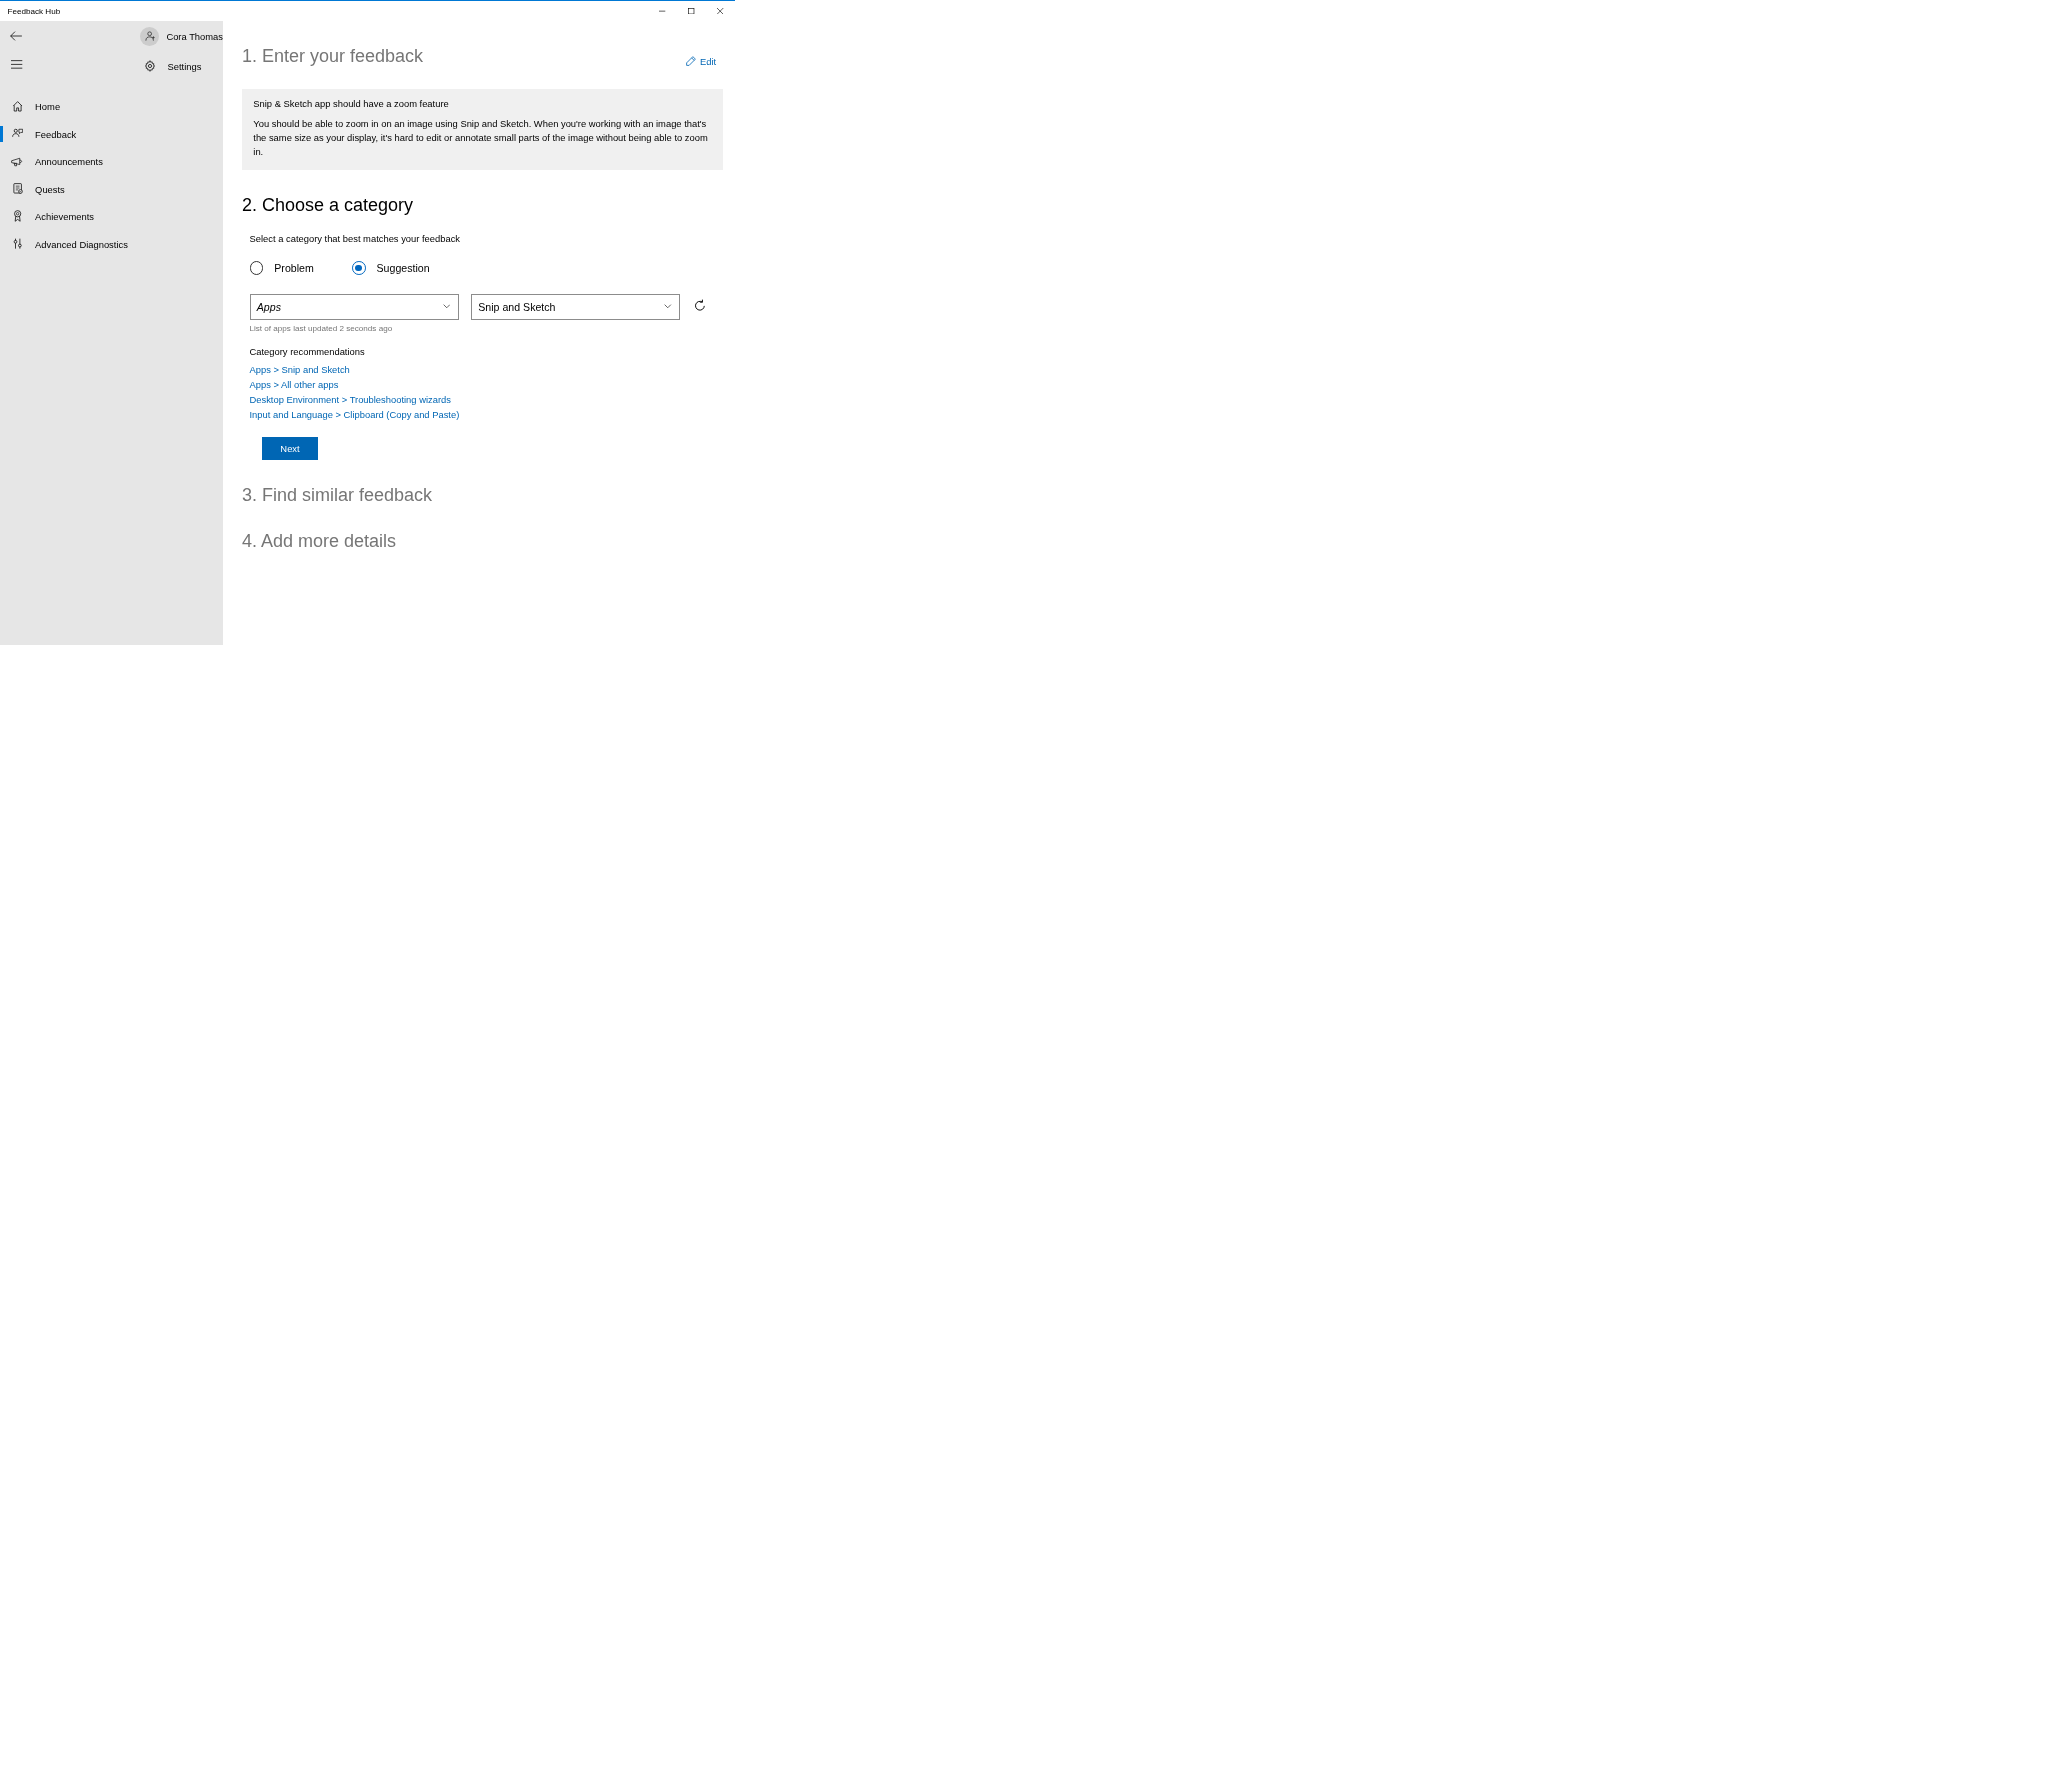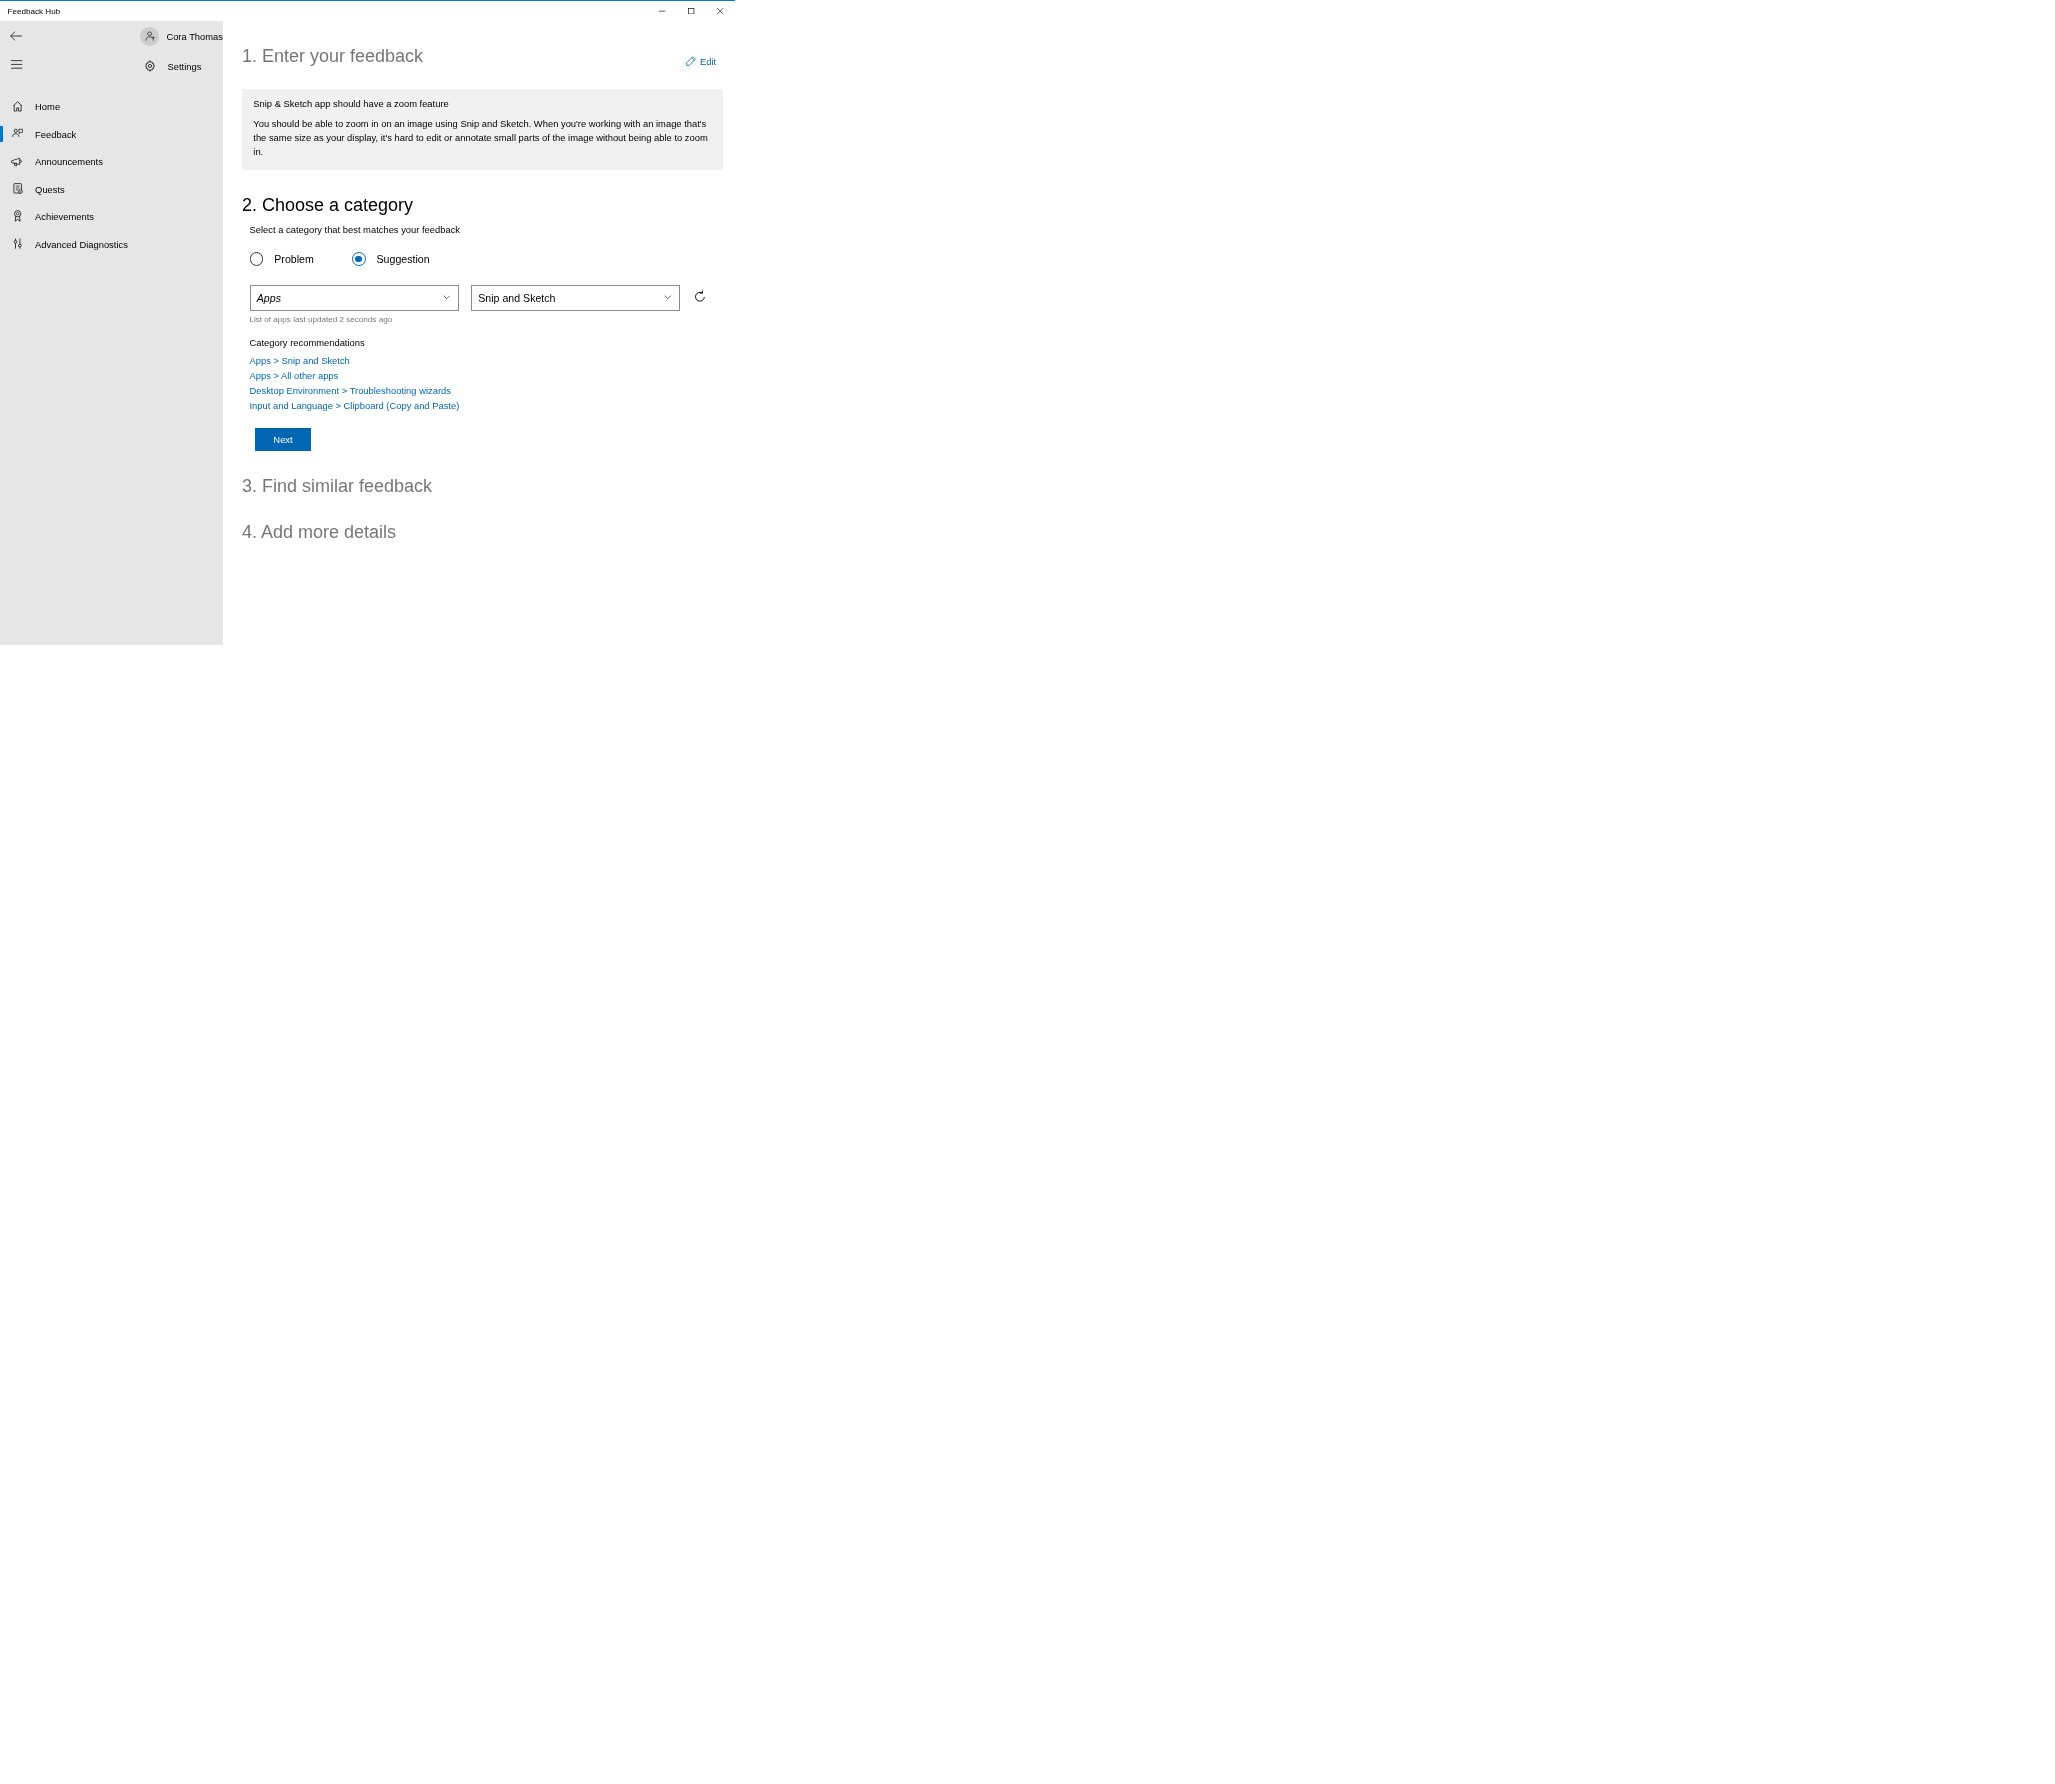--- a/index.html
+++ b/index.html
@@ -29,41 +29,41 @@
     .step-header-row:first-child { margin-top: 3.8px; }
     h1 { font-size: 18px; font-weight: 300; color: #767676; margin: 0; }
     h1.inactive { color: #767676; margin-top: 25px; }
     .edit-link { color: #0066b4; font-size: 9.4px; display: flex; align-items: center; gap: 3.8px; padding-right: 6.3px; }
 
     .feedback-box { background: #f0f0f0; padding: 8.8px 11.3px 11.3px 11.3px; margin-top: 22px; }
     .feedback-title { font-size: 9.4px; color: #000; }
     .feedback-desc { font-size: 9.4px; color: #000; margin-top: 8.8px; line-height: 1.45; }
 
     .step2 h1 { margin-top: 25px; color: #000; }
-    .step2-sub { font-size: 9.4px; margin-top: 8px; padding-left: 7.5px; }
+    .step2-sub { font-size: 9.4px; margin-top: 17px; padding-left: 7.5px; }
 
     .radio-row { display: flex; align-items: center; gap: 38px; padding-left: 7.5px; margin-top: 17.5px; }
     .radio-opt { display: flex; align-items: center; gap: 11px; }
     .radio-circle { width: 13.8px; height: 13.8px; border-radius: 50%; border: 1.3px solid #333; position: relative; }
     .radio-circle.checked { border-color: #0067c0; }
     .radio-circle.checked::after { content: ""; position: absolute; top: 2.5px; left: 2.5px; right: 2.5px; bottom: 2.5px; border-radius: 50%; background: #0067c0; }
     .radio-label { font-size: 10.6px; }
 
     .selects-row { display: flex; align-items: center; gap: 12.5px; padding-left: 7.5px; margin-top: 19px; }
     .select-box { border: 1.3px solid #8c8c8c; height: 26px; display: flex; align-items: center; justify-content: space-between; padding: 0 7.5px 0 6.3px; font-size: 10.6px; background: #fff; }
     .select-category { width: 209px; font-style: italic; }
     .select-sub { width: 209px; }
     .refresh { width: 15px; height: 15px; }
 
     .list-updated { font-size: 8.1px; color: #767676; padding-left: 7.5px; margin-top: 4.4px; }
     .recs-title { font-size: 9.4px; padding-left: 7.5px; margin-top: 12.5px; }
     .recs-list { padding-left: 7.5px; margin-top: 7.5px; display: flex; flex-direction: column; gap: 3.8px; }
     .rec-link { color: #0066b4; font-size: 9.4px; }
 
-    .next-btn { background: #0066b4; color: #fff; border: none; width: 56px; height: 22.5px; font-size: 9.4px; margin-left: 13px; margin-top: 17.5px; }
+    .next-btn { background: #0066b4; color: #fff; border: none; width: 56px; height: 22.5px; font-size: 9.4px; margin-left: 20px; margin-top: 17.5px; }
 
     svg { display: block; }
   </style>
 </head>
 <body>
 
 <div class="window">
   <div class="titlebar">
     <div class="titlebar-title">Feedback Hub</div>
     <div class="titlebar-controls">

